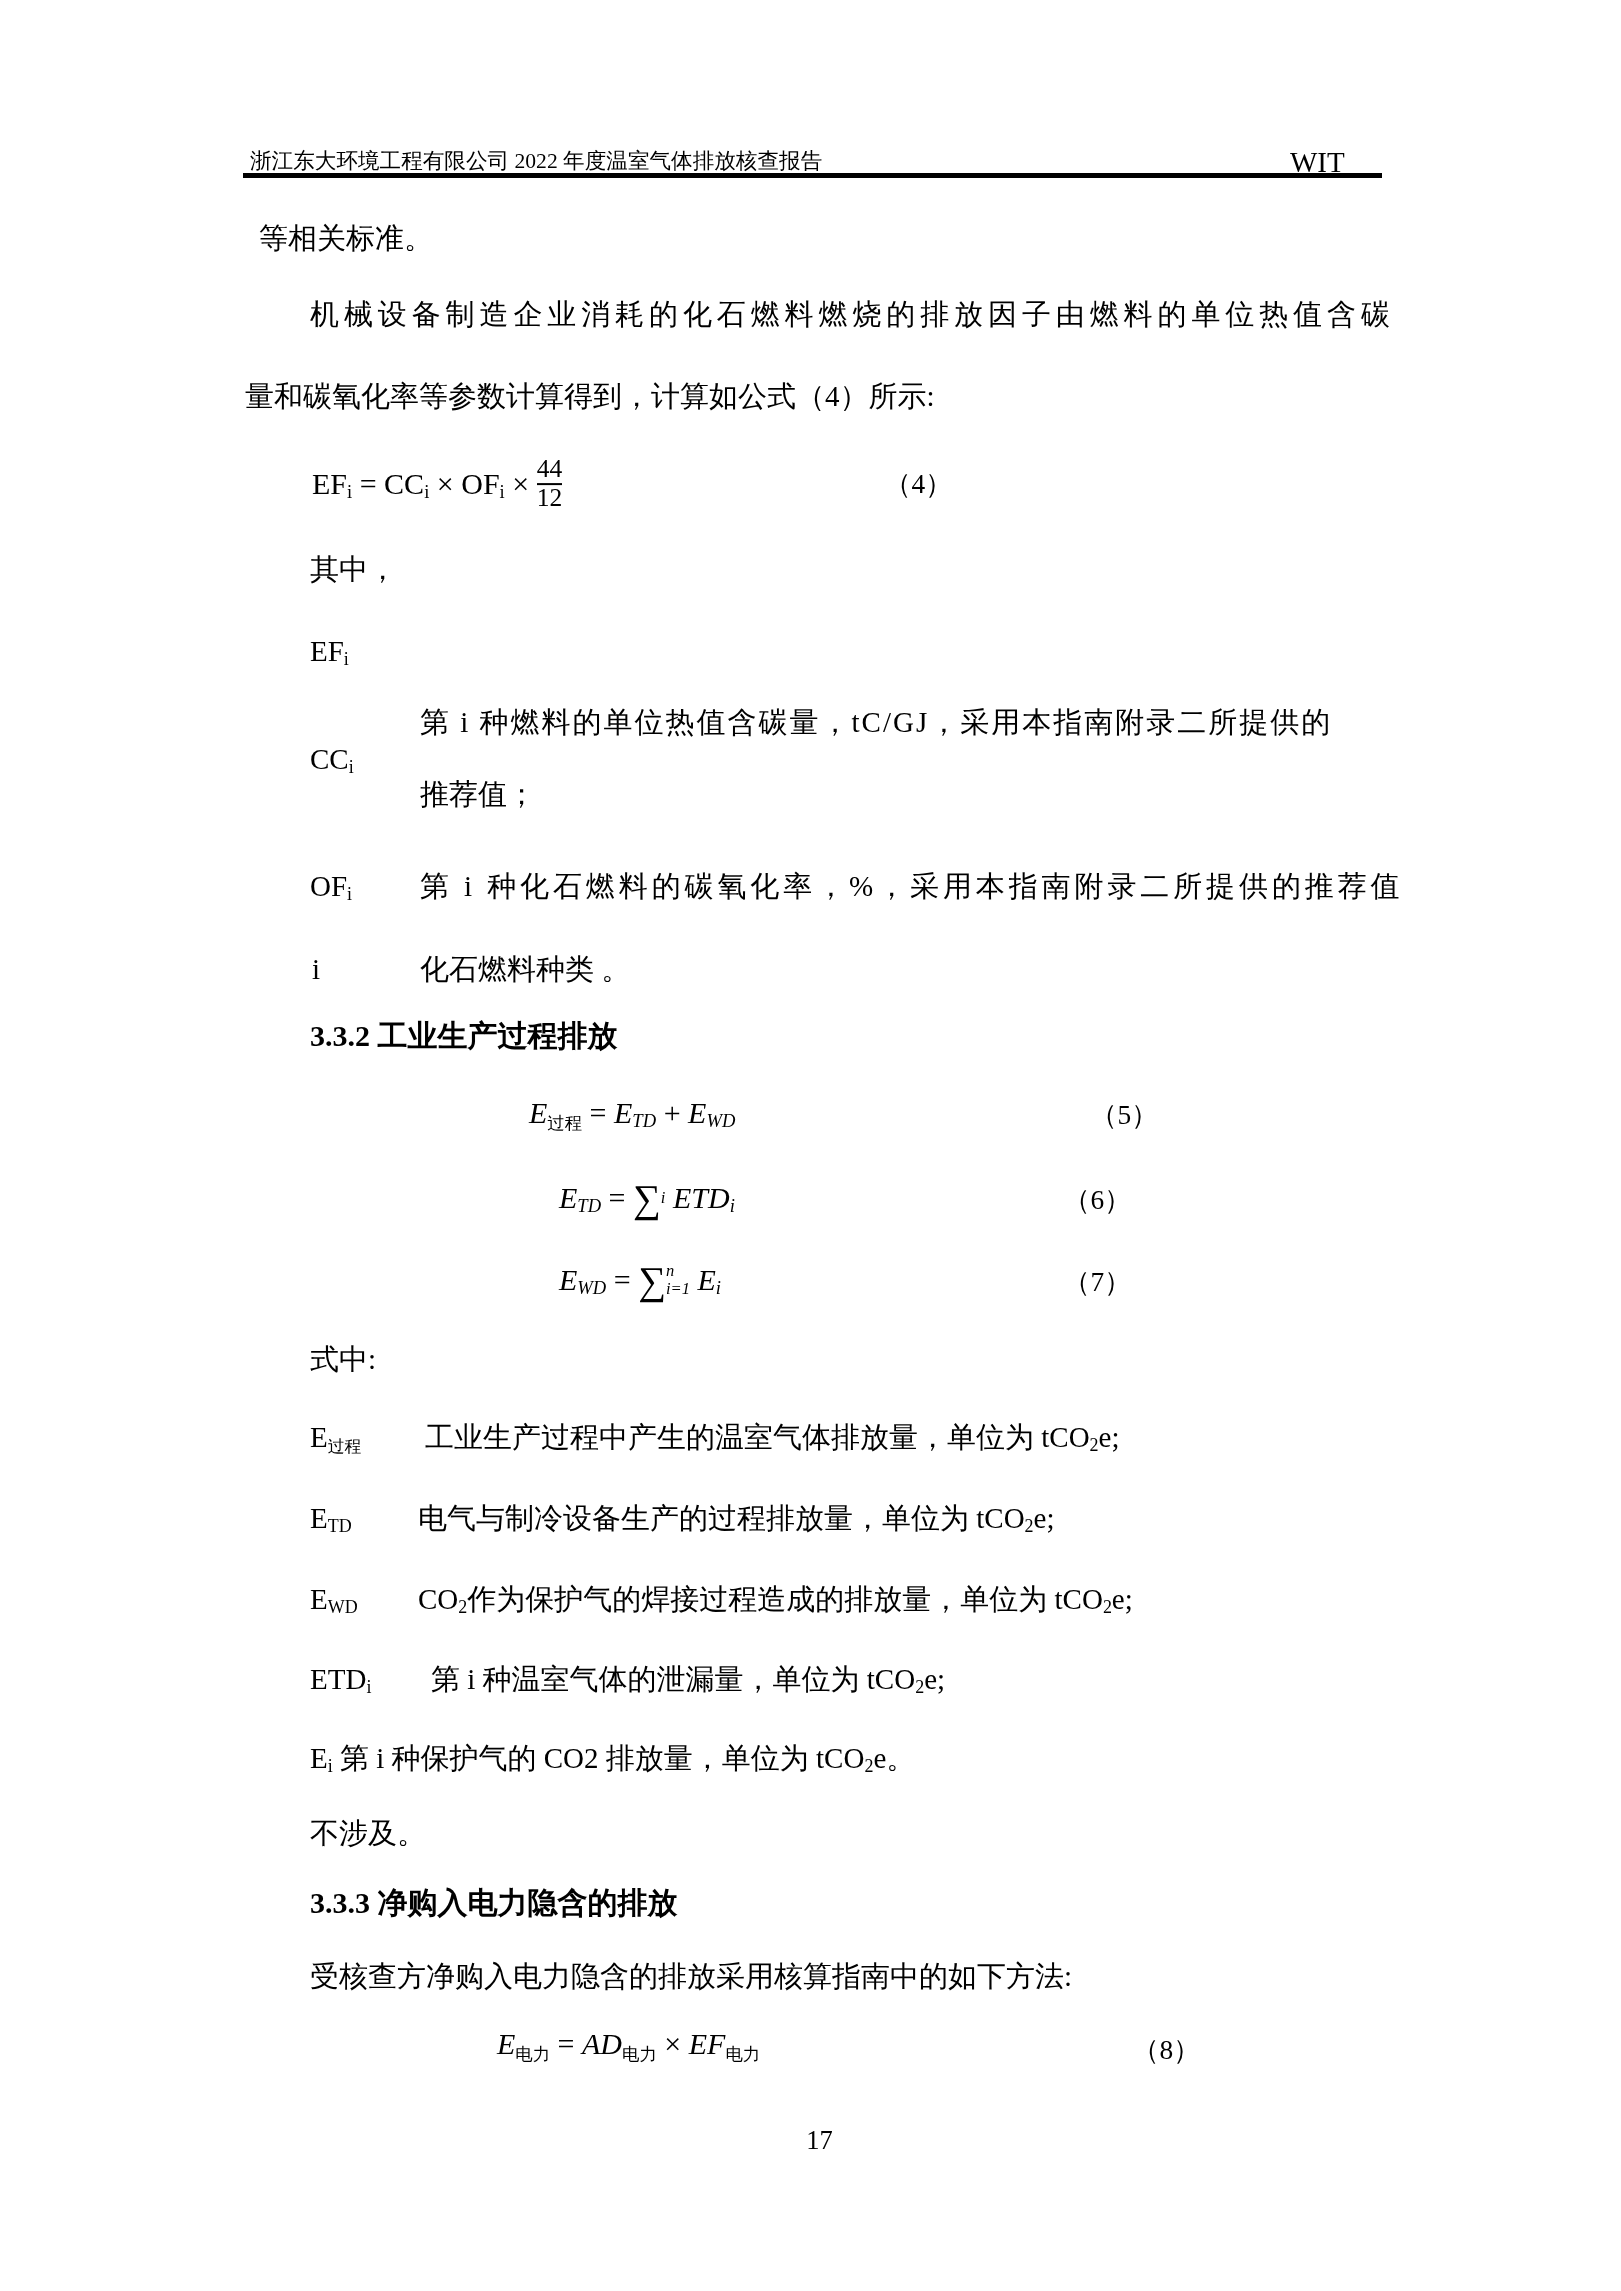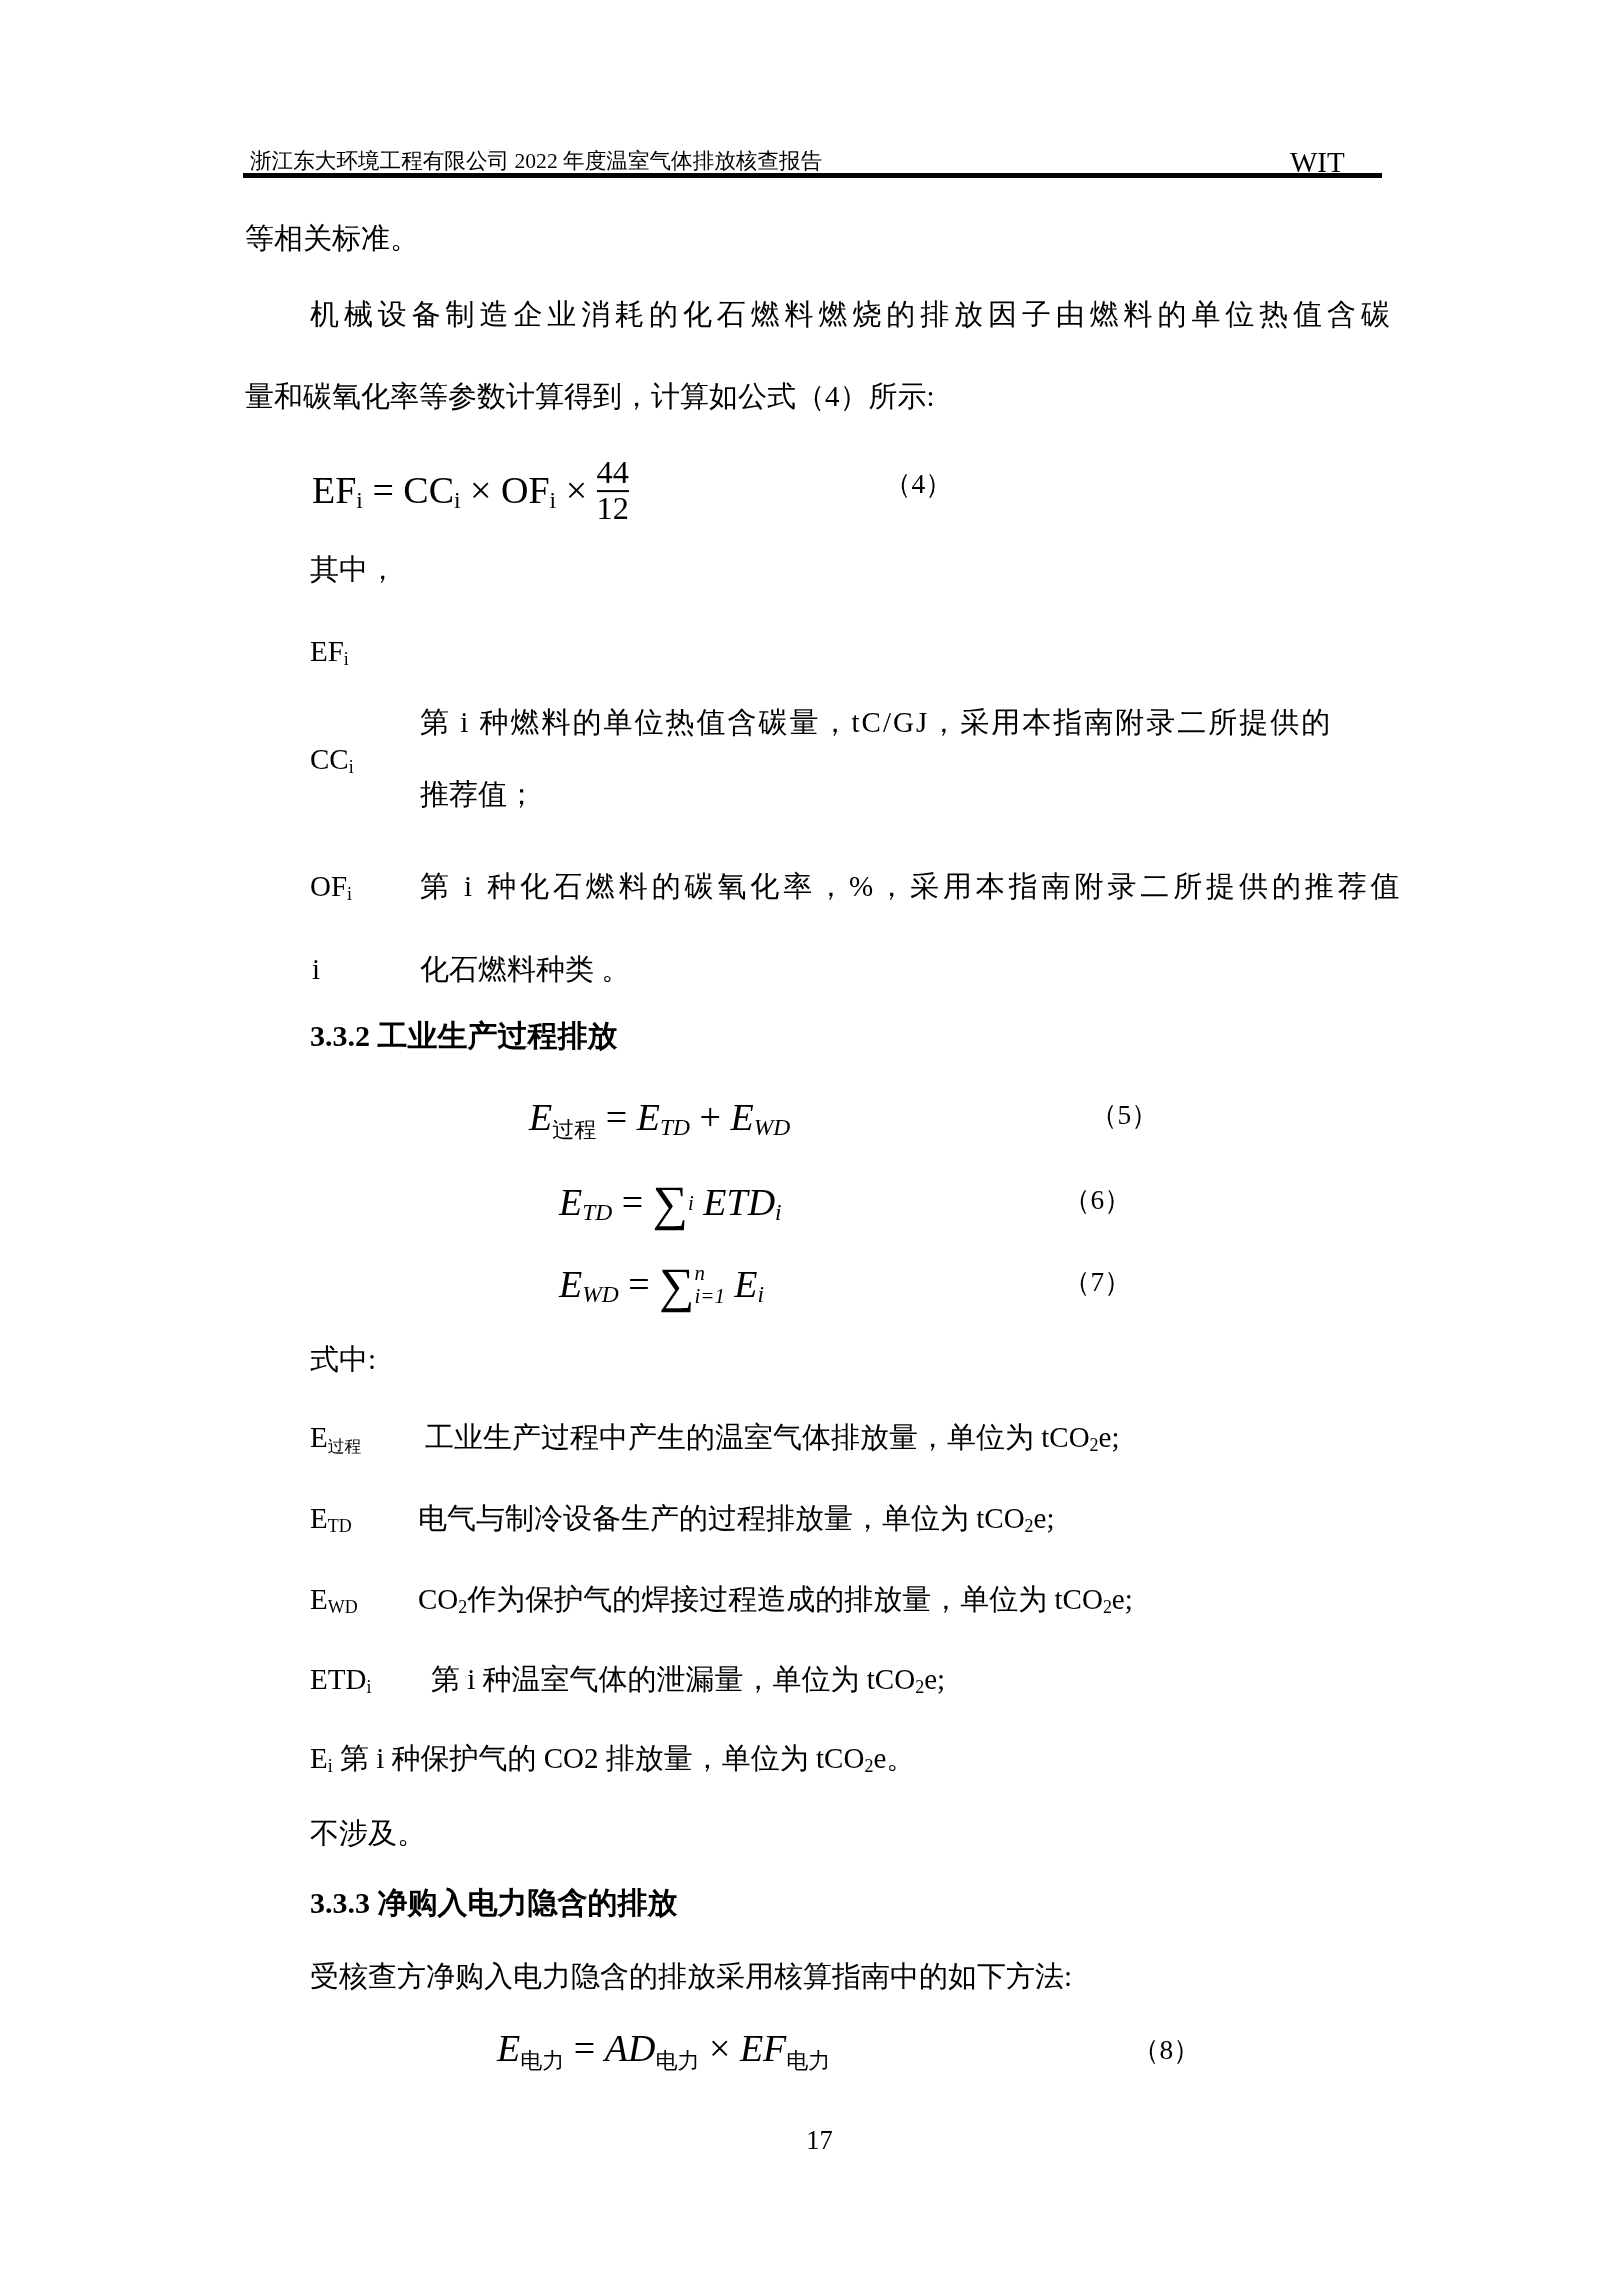--- a/index.html
+++ b/index.html
@@ -6,21 +6,21 @@
   .page{
     position:relative;width:1621px;height:2292px;margin:0 auto;
     background:#ffffff;color:#000;
     font-family:"Liberation Serif","DejaVu Serif",serif;
     overflow:hidden;
   }
   .ln{position:absolute;font-size:29px;line-height:1.25;white-space:nowrap;}
   .hdr{position:absolute;font-size:21.6px;line-height:1.2;white-space:nowrap;margin-top:29px;}
   .hdr-rule{position:absolute;left:243px;top:173px;width:1139px;height:4.9px;background:#000;}
   .heading{font-weight:bold;font-size:30px;}
-  .eq{font-size:38px;}
+  .eq{font-size:30px;}
   .eqnum{font-size:27.4px;}
   .pagenum{position:absolute;left:9px;width:100%;text-align:center;font-size:26.5px;}
   .ls5{letter-spacing:4.9px;}
   .ls4{letter-spacing:3.9px;}
   .ls2{letter-spacing:2px;}
   
   .sg-b{font-size:.62em;vertical-align:-.22em;}
   .sg-bc{font-size:.58em;vertical-align:-.32em;}
   .sg-i{font-style:italic;}
   .sg-ib{font-style:italic;font-size:.62em;vertical-align:-.22em;}
@@ -34,21 +34,21 @@
 </style>
 </head>
 <body>
 
 <div class="page">
 
   <div class="hdr" style="left:250px;top:120px">浙江东大环境工程有限公司 2022 年度温室气体排放核查报告</div>
   <div class="hdr" style="left:1290px;top:116px;font-size:29px">WIT</div>
   <div class="hdr-rule"></div>
 
-  <div class="ln" style="left:245px;top:220px">等相关标准。</div>
+  <div class="ln" style="left:259px;top:220px">等相关标准。</div>
 
   <div class="ln ls5" style="left:310px;top:296px">机械设备制造企业消耗的化石燃料燃烧的排放因子由燃料的单位热值含碳</div>
   <div class="ln" style="left:245px;top:378px">量和碳氧化率等参数计算得到，计算如公式（4）所示:</div>
 
   <div class="ln eq" style="left:312px;top:459px"><span class="sg-t">EF</span><span class="sg-b">i</span><span class="sg-t"> = CC</span><span class="sg-b">i</span><span class="sg-t"> × OF</span><span class="sg-b">i</span><span class="sg-t"> × </span><span class="frac">
         <span class="num">44</span>
         <span class="den">12</span>
       </span></div>
   <div class="ln eqnum" style="left:884px;top:467px">（4）</div>
 

